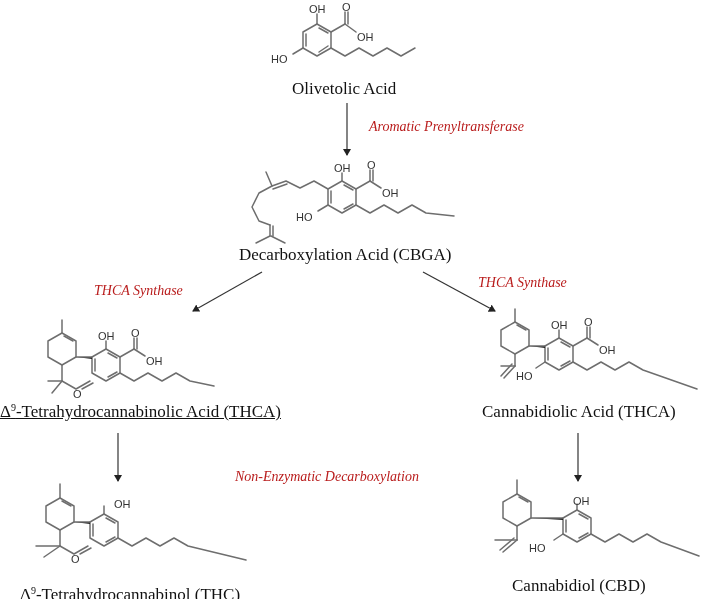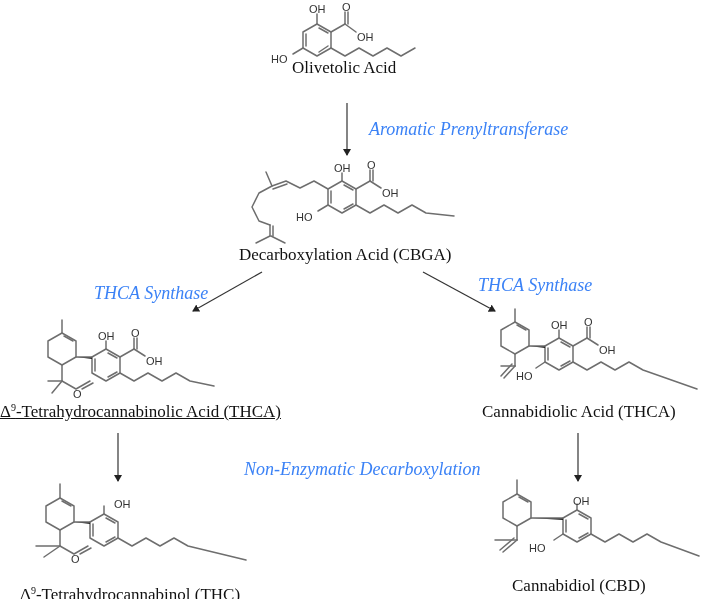--- a/index.html
+++ b/index.html
@@ -10,22 +10,22 @@
     font-family: "Liberation Serif", "DejaVu Serif", serif;
     font-size: 17px;
     color: #111111;
     white-space: nowrap;
     line-height: 1;
   }
   .enzyme {
     position: absolute;
     font-family: "Liberation Serif", "DejaVu Serif", serif;
     font-style: italic;
-    font-size: 18px;
-    color: #3b82f6;
+    font-size: 14px;
+    color: #b91c1c;
     white-space: nowrap;
     line-height: 1;
   }
   sup { font-size: 10px; vertical-align: 6px; line-height: 0; }
   .bond { stroke: #6e6e6e; stroke-width: 1.5; fill: none; stroke-linecap: round; stroke-linejoin: round; }
   .atom { font-family: "Liberation Sans", "DejaVu Sans", sans-serif; font-size: 11px; fill: #333333; }
   .arrow { stroke: #333333; stroke-width: 1.2; fill: none; }
   .arrowhead { fill: #222222; }
   .wedge { fill: #222222; }
 </style>
@@ -204,27 +204,27 @@
     <polygon class="wedge" points="531,518 563,518 563,520"></polygon>
     <line class="bond" x1="531" y1="518" x2="563" y2="518"></line>
     <line class="bond" x1="577" y1="510" x2="577" y2="504"></line>
     <text class="atom" x="573" y="505">OH</text>
     <line class="bond" x1="563" y1="534" x2="554" y2="540"></line>
     <text class="atom" x="529" y="552">HO</text>
     <polyline class="bond" points="591,534 605,542 619,534 633,542 647,534 661,542 699,556"></polyline>
   </g>
 </svg>
 
-<div class="label" style="left:292px; top:59px;">Olivetolic Acid</div>
+<div class="label" style="left:292px; top:80px;">Olivetolic Acid</div>
 <div class="label" style="left:239px; top:246px;">Decarboxylation Acid (CBGA)</div>
 <div class="label" style="left:0px; top:403px;text-decoration:underline;">
   <span>Δ</span><sup>9</sup><span>-Tetrahydrocannabinolic Acid (THCA)</span>
 </div>
 <div class="label" style="left:482px; top:403px;">Cannabidiolic Acid (THCA)</div>
 <div class="label" style="left:20px; top:586px;">
   <span>Δ</span><sup>9</sup><span>-Tetrahydrocannabinol (THC)</span>
 </div>
 <div class="label" style="left:512px; top:577px;">Cannabidiol (CBD)</div>
 
 <div class="enzyme" style="left:369px; top:120px;">Aromatic Prenyltransferase</div>
 <div class="enzyme" style="left:94px; top:284px;">THCA Synthase</div>
 <div class="enzyme" style="left:478px; top:276px;">THCA Synthase</div>
-<div class="enzyme" style="left:235px; top:460px;margin-left:9px;">Non-Enzymatic Decarboxylation</div>
+<div class="enzyme" style="left:235px; top:470px;">Non-Enzymatic Decarboxylation</div>
 
 </body></html>

